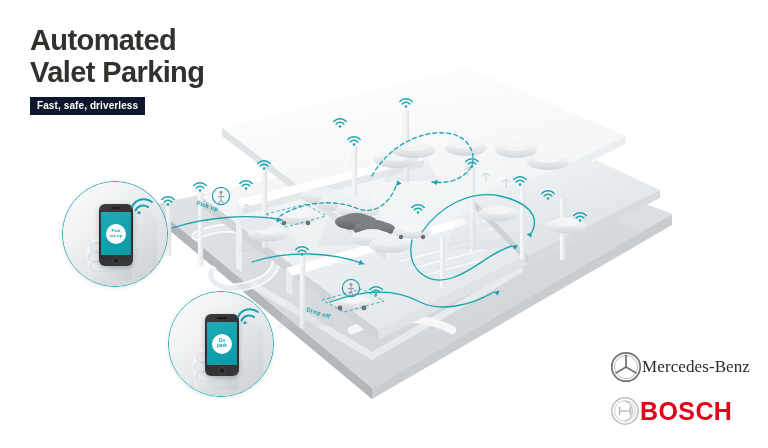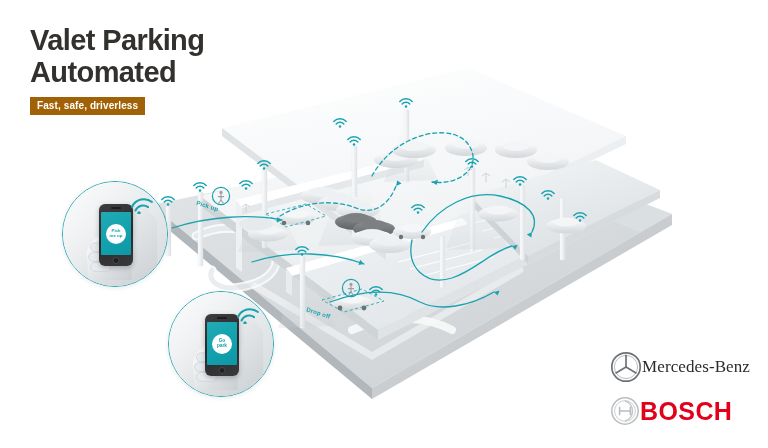--- a/index.html
+++ b/index.html
@@ -14,21 +14,21 @@
   
   .headline {
     position:absolute; left:30px; top:24px; z-index:40;
   }
   .headline .line {
     font-size:29px; font-weight:bold; letter-spacing:-0.6px;
     color:#33312e; line-height:1.12; white-space:nowrap;
   }
   .badge {
     display:inline-block; margin-top:8px;
-    background:#a16207; color:#ffffff;
+    background:#0f172a; color:#ffffff;
     font-size:10px; font-weight:bold; letter-spacing:0.1px;
     padding:3px 7px 4px 7px; white-space:nowrap;
   }
 
   
   #scene { position:absolute; left:0; top:0; width:768px; height:448px; z-index:10; }
 
   
   .callout {
     position:absolute; border-radius:50%;
@@ -356,22 +356,22 @@
 
     <g stroke="#cdd2d6" stroke-width="1" fill="none">
       <path d="M468,176 l0,-8 M464,170 l4,-3 l4,3"></path>
       <path d="M486,182 l0,-8 M482,176 l4,-3 l4,3"></path>
       <path d="M506,188 l0,-8 M502,182 l4,-3 l4,3"></path>
       <path d="M246,212 l0,-7 M242,207 l4,-3 l4,3"></path>
     </g>
   </svg>
 
   <div class="headline">
+    <div class="line">Automated</div>
     <div class="line">Valet Parking</div>
-    <div class="line">Automated</div>
     <div class="badge">Fast, safe, driverless</div>
   </div>
 
   <div class="maplabel" style="left:196px; top:203px; transform:rotate(18deg);">Pick up</div>
   <div class="maplabel" style="left:306px; top:310px; transform:rotate(18deg);">Drop off</div>
 
   <div class="callout" style="left:62px; top:181px; width:106px; height:106px;">
     <svg class="hand" viewBox="0 0 106 106">
       <defs>
         <linearGradient id="sk1" x1="0" y1="0" x2="1" y2="1">

